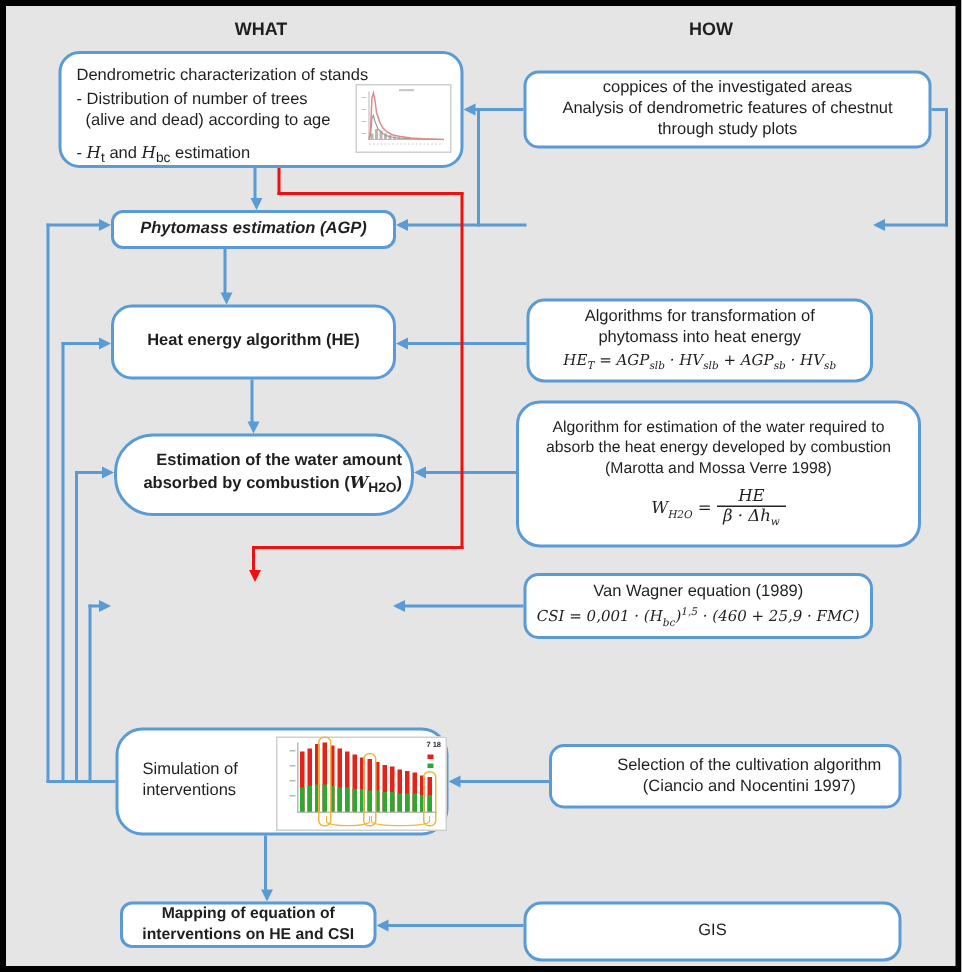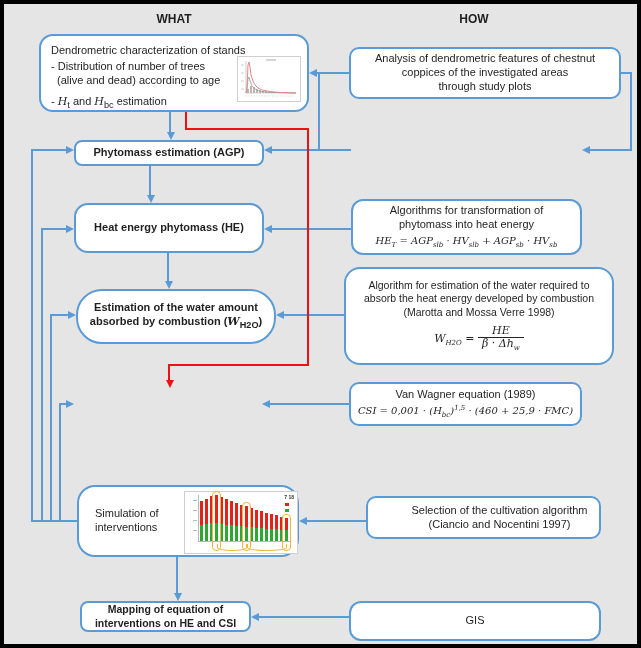--- a/index.html
+++ b/index.html
@@ -88,29 +88,29 @@
       <polyline id="age-curve-2" fill="none" stroke="#9a9a9a" stroke-width="0.8" points="8,36 9,33 10,22 11,20 12,24 14,29 17,32 21,34 27,35 36,35.5 58,36"></polyline>
       <polyline id="age-curve-1" fill="none" stroke="#e08a8a" stroke-width="1" points="8,36 9,30 10,8 11,5 12,10 13,18 15,24 17,28 20,31 24,33 29,34 36,35 44,35.5 58,36"></polyline>
       <line x1="8" y1="39" x2="56" y2="39" stroke="#c4c4c4" stroke-width="0.8" stroke-dasharray="1,1.6"></line>
       <line x1="3" y1="8" x2="6" y2="8" stroke="#c4c4c4" stroke-width="0.8"></line>
       <line x1="3" y1="16" x2="6" y2="16" stroke="#c4c4c4" stroke-width="0.8"></line>
       <line x1="3" y1="24" x2="6" y2="24" stroke="#c4c4c4" stroke-width="0.8"></line>
       <line x1="3" y1="32" x2="6" y2="32" stroke="#c4c4c4" stroke-width="0.8"></line>
     </svg>
   </div>
 
-  <div class="box bold" style="left:70px;top:136px;width:190px;height:26px;border-radius:8px;">
+  <div class="box bold" style="left:70px;top:136px;width:190px;height:26px;border-radius:8px;font-style:italic;">
     <div>Phytomass estimation (AGP)</div>
   </div>
 
   <div class="box bold" style="left:70px;top:199px;width:190px;height:50px;border-radius:14px;">
-    <div>Heat energy phytomass (HE)</div>
-  </div>
-
-  <div class="box bold" style="left:72px;top:285px;width:200px;height:55px;border-radius:26px;">
+    <div>Heat energy algorithm (HE)</div>
+  </div>
+
+  <div class="box bold" style="left:72px;top:285px;width:200px;height:55px;border-radius:26px;align-items:flex-end;">
     <div>Estimation of the water amount</div>
     <div>absorbed by combustion (<i class="mv">W</i><sub>H2O</sub>)</div>
   </div>
 
 
   <div class="box" style="left:73px;top:481px;width:222px;height:72px;border-radius:18px;justify-content:center;align-items:flex-start;padding-left:16px;">
     <div style="text-align:left;">Simulation of</div>
     <div style="text-align:left;">interventions</div>
   </div>
 
@@ -206,22 +206,22 @@
         <div class="arc" style="left: 62px; top: 52px; width: 38px;"></div>
       </div>
   </div>
 
   <div class="box bold" style="left:76px;top:597px;width:171px;height:31px;border-radius:8px;font-size:10.5px;">
     <div>Mapping of equation of</div>
     <div>interventions on HE and CSI</div>
   </div>
 
   <div class="box" style="left:345px;top:43px;width:272px;height:52px;border-radius:10px;">
+    <div>coppices of the investigated areas</div>
     <div>Analysis of dendrometric features of chestnut</div>
-    <div>coppices of the investigated areas</div>
     <div>through study plots</div>
   </div>
 
 
   <div class="box" style="left:347px;top:195px;width:231px;height:56px;border-radius:12px;">
     <div>Algorithms for transformation of</div>
     <div>phytomass into heat energy</div>
     <div class="formula">HE<sub>T</sub> = AGP<sub>slb</sub> · HV<sub>slb</sub> + AGP<sub>sb</sub> · HV<sub>sb</sub></div>
   </div>
 

